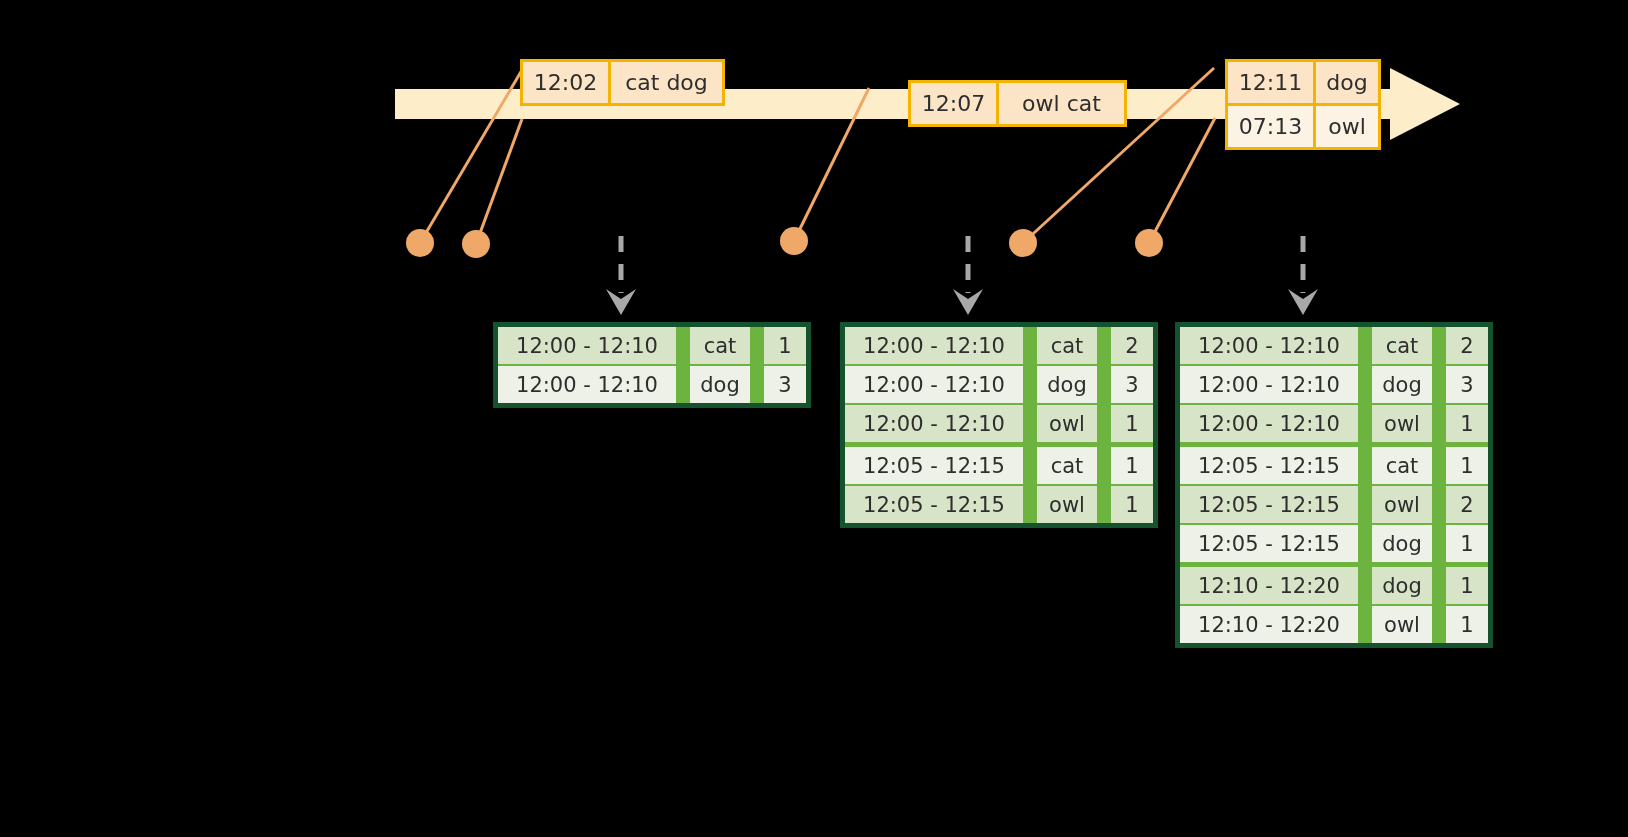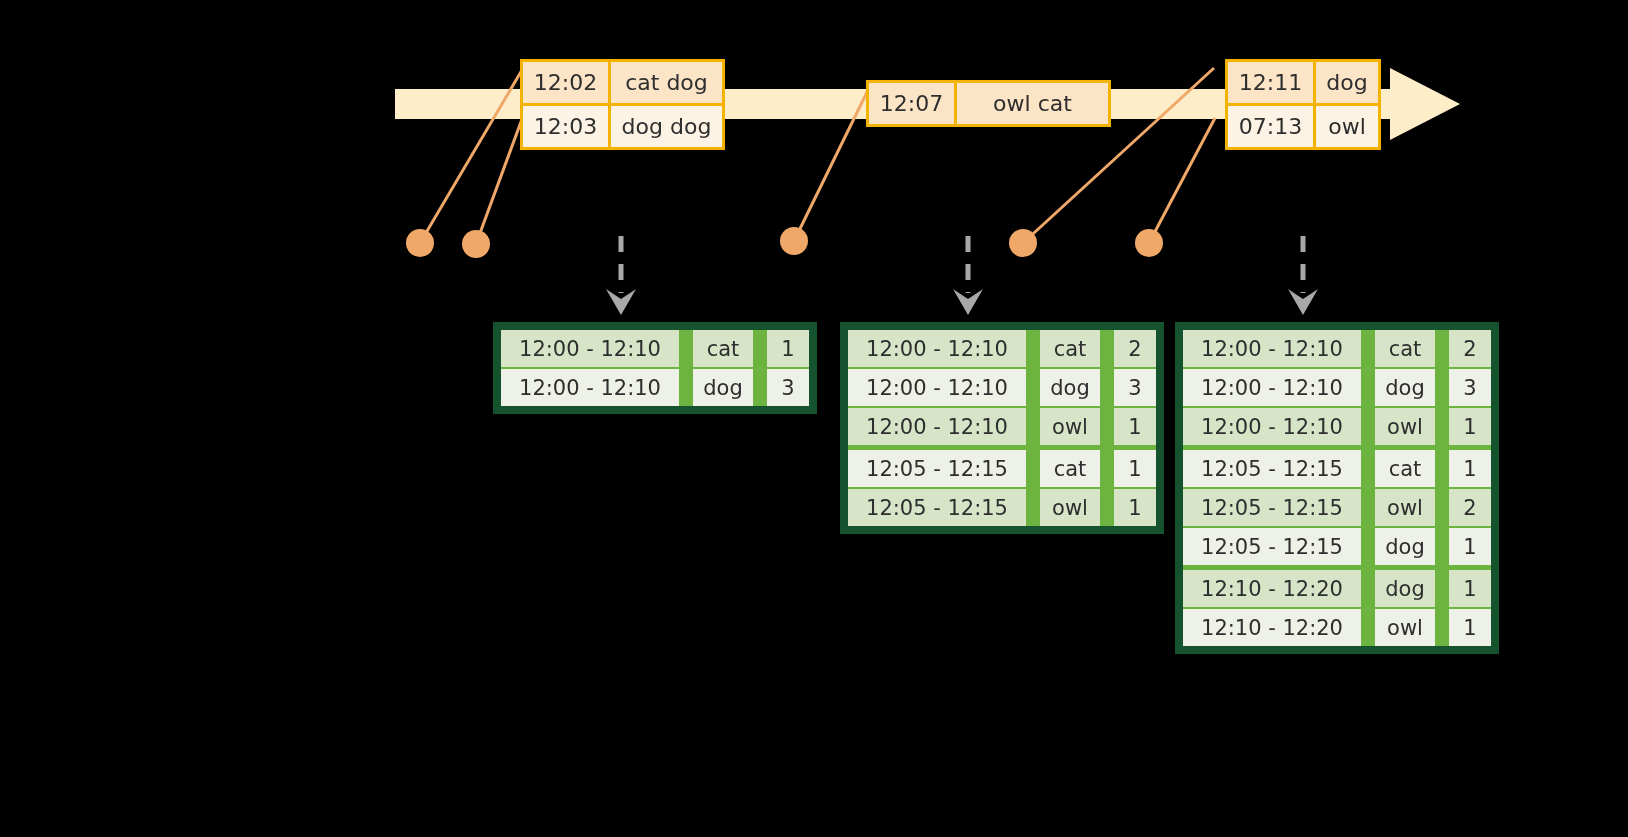--- a/index.html
+++ b/index.html
@@ -59,21 +59,21 @@
   .event-row .cell-time {
     width: 88px;
     border-right: 3px solid #f5b301;
   }
   .event-row .cell-text {
     flex: 1 1 auto;
   }
   
   .agg-table {
     position: absolute;
-    border: 8px solid #14532d;
+    border: 5px solid #14532d;
     box-sizing: border-box;
     background: #6cb33f;
     display: flex;
     flex-direction: column;
     z-index: 5;
   }
   .agg-row {
     display: flex;
     flex-direction: row;
     height: 37px;
@@ -127,26 +127,22 @@
         <path d="M 1288 289 L 1303 315 L 1318 289 L 1303 299 Z" fill="#a8a8a8"></path>
       </g>
   </svg>
 
   <div id="event-boxes">
       <div class="event-box" style="left: 520px; top: 59px; width: 205px;">
         <div class="event-row r0">
           <div class="cell cell-time">12:02</div>
           <div class="cell cell-text">cat dog</div>
         </div>
-        <div class="event-row r1">
-          <div class="cell cell-time">12:03</div>
-          <div class="cell cell-text">dog dog</div>
-        </div>
-      </div>
-      <div class="event-box" style="left: 866px; top: 80px; width: 245px;">
+      </div>
+      <div class="event-box" style="left: 908px; top: 80px; width: 219px;">
         <div class="event-row r0">
           <div class="cell cell-time">12:07</div>
           <div class="cell cell-text">owl cat</div>
         </div>
       </div>
       <div class="event-box" style="left: 1212px; top: 59px; width: 156px; margin-left: 13px;">
         <div class="event-row r0">
           <div class="cell cell-time">12:11</div>
           <div class="cell cell-text">dog</div>
         </div>

